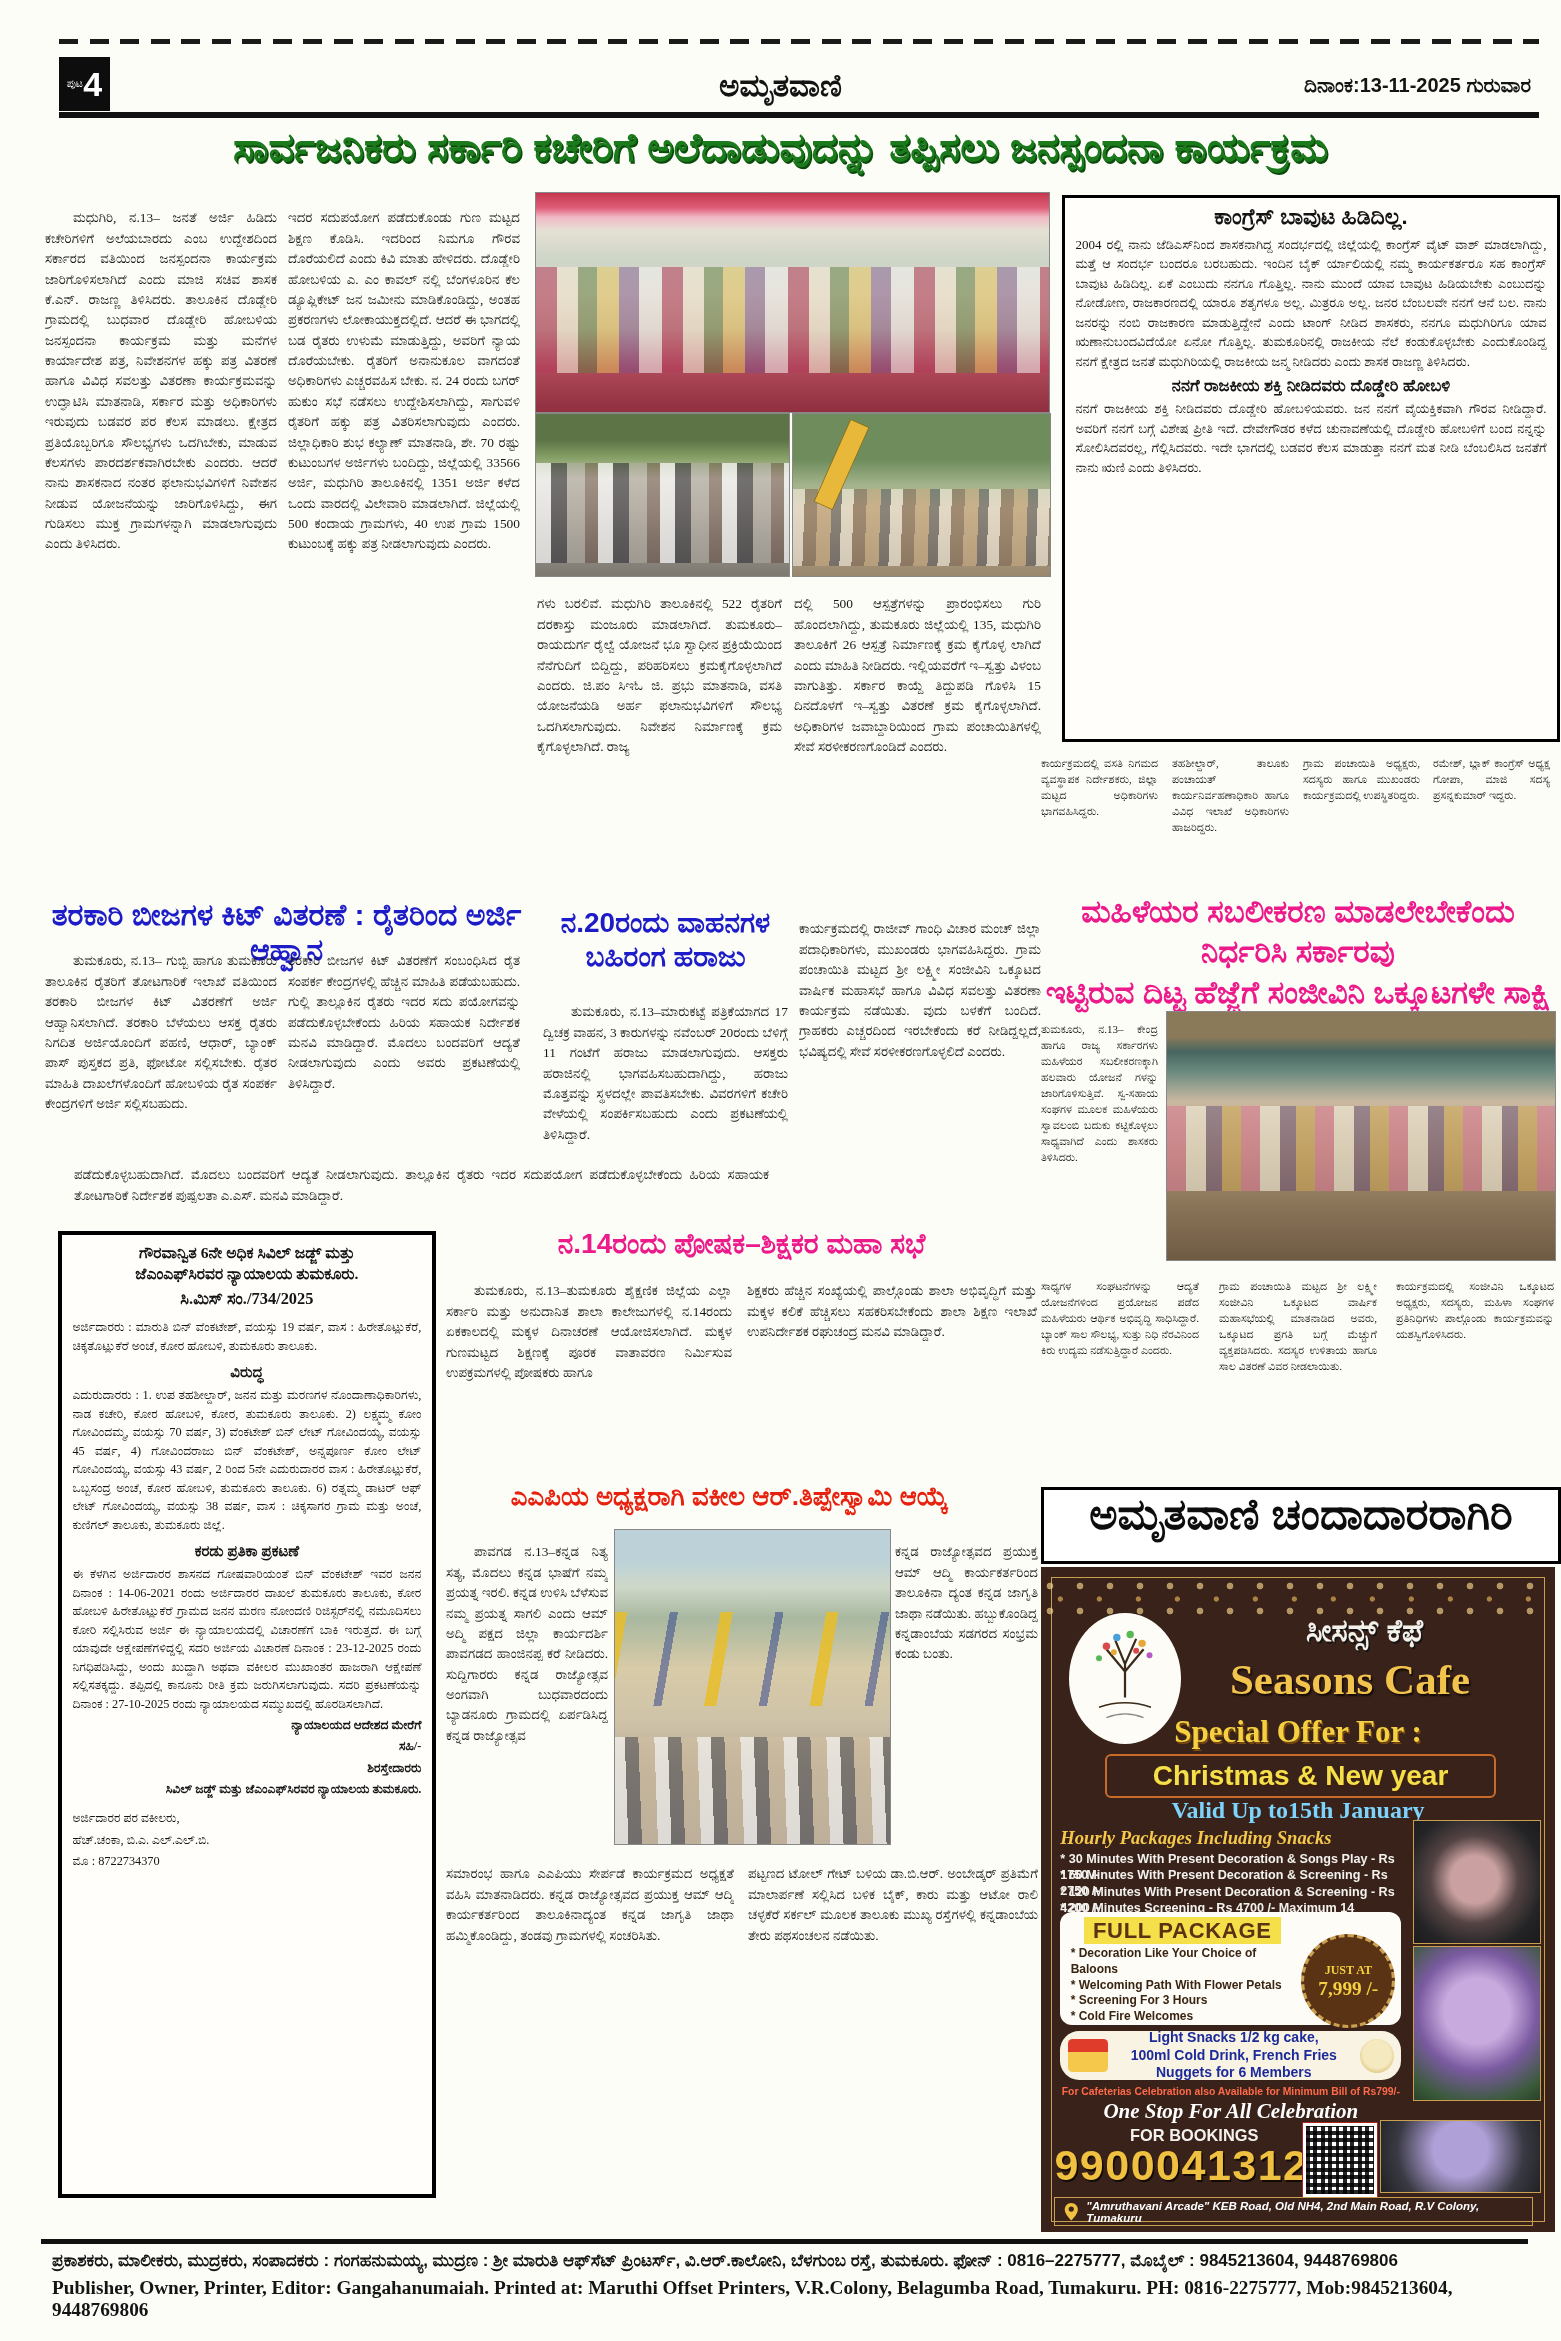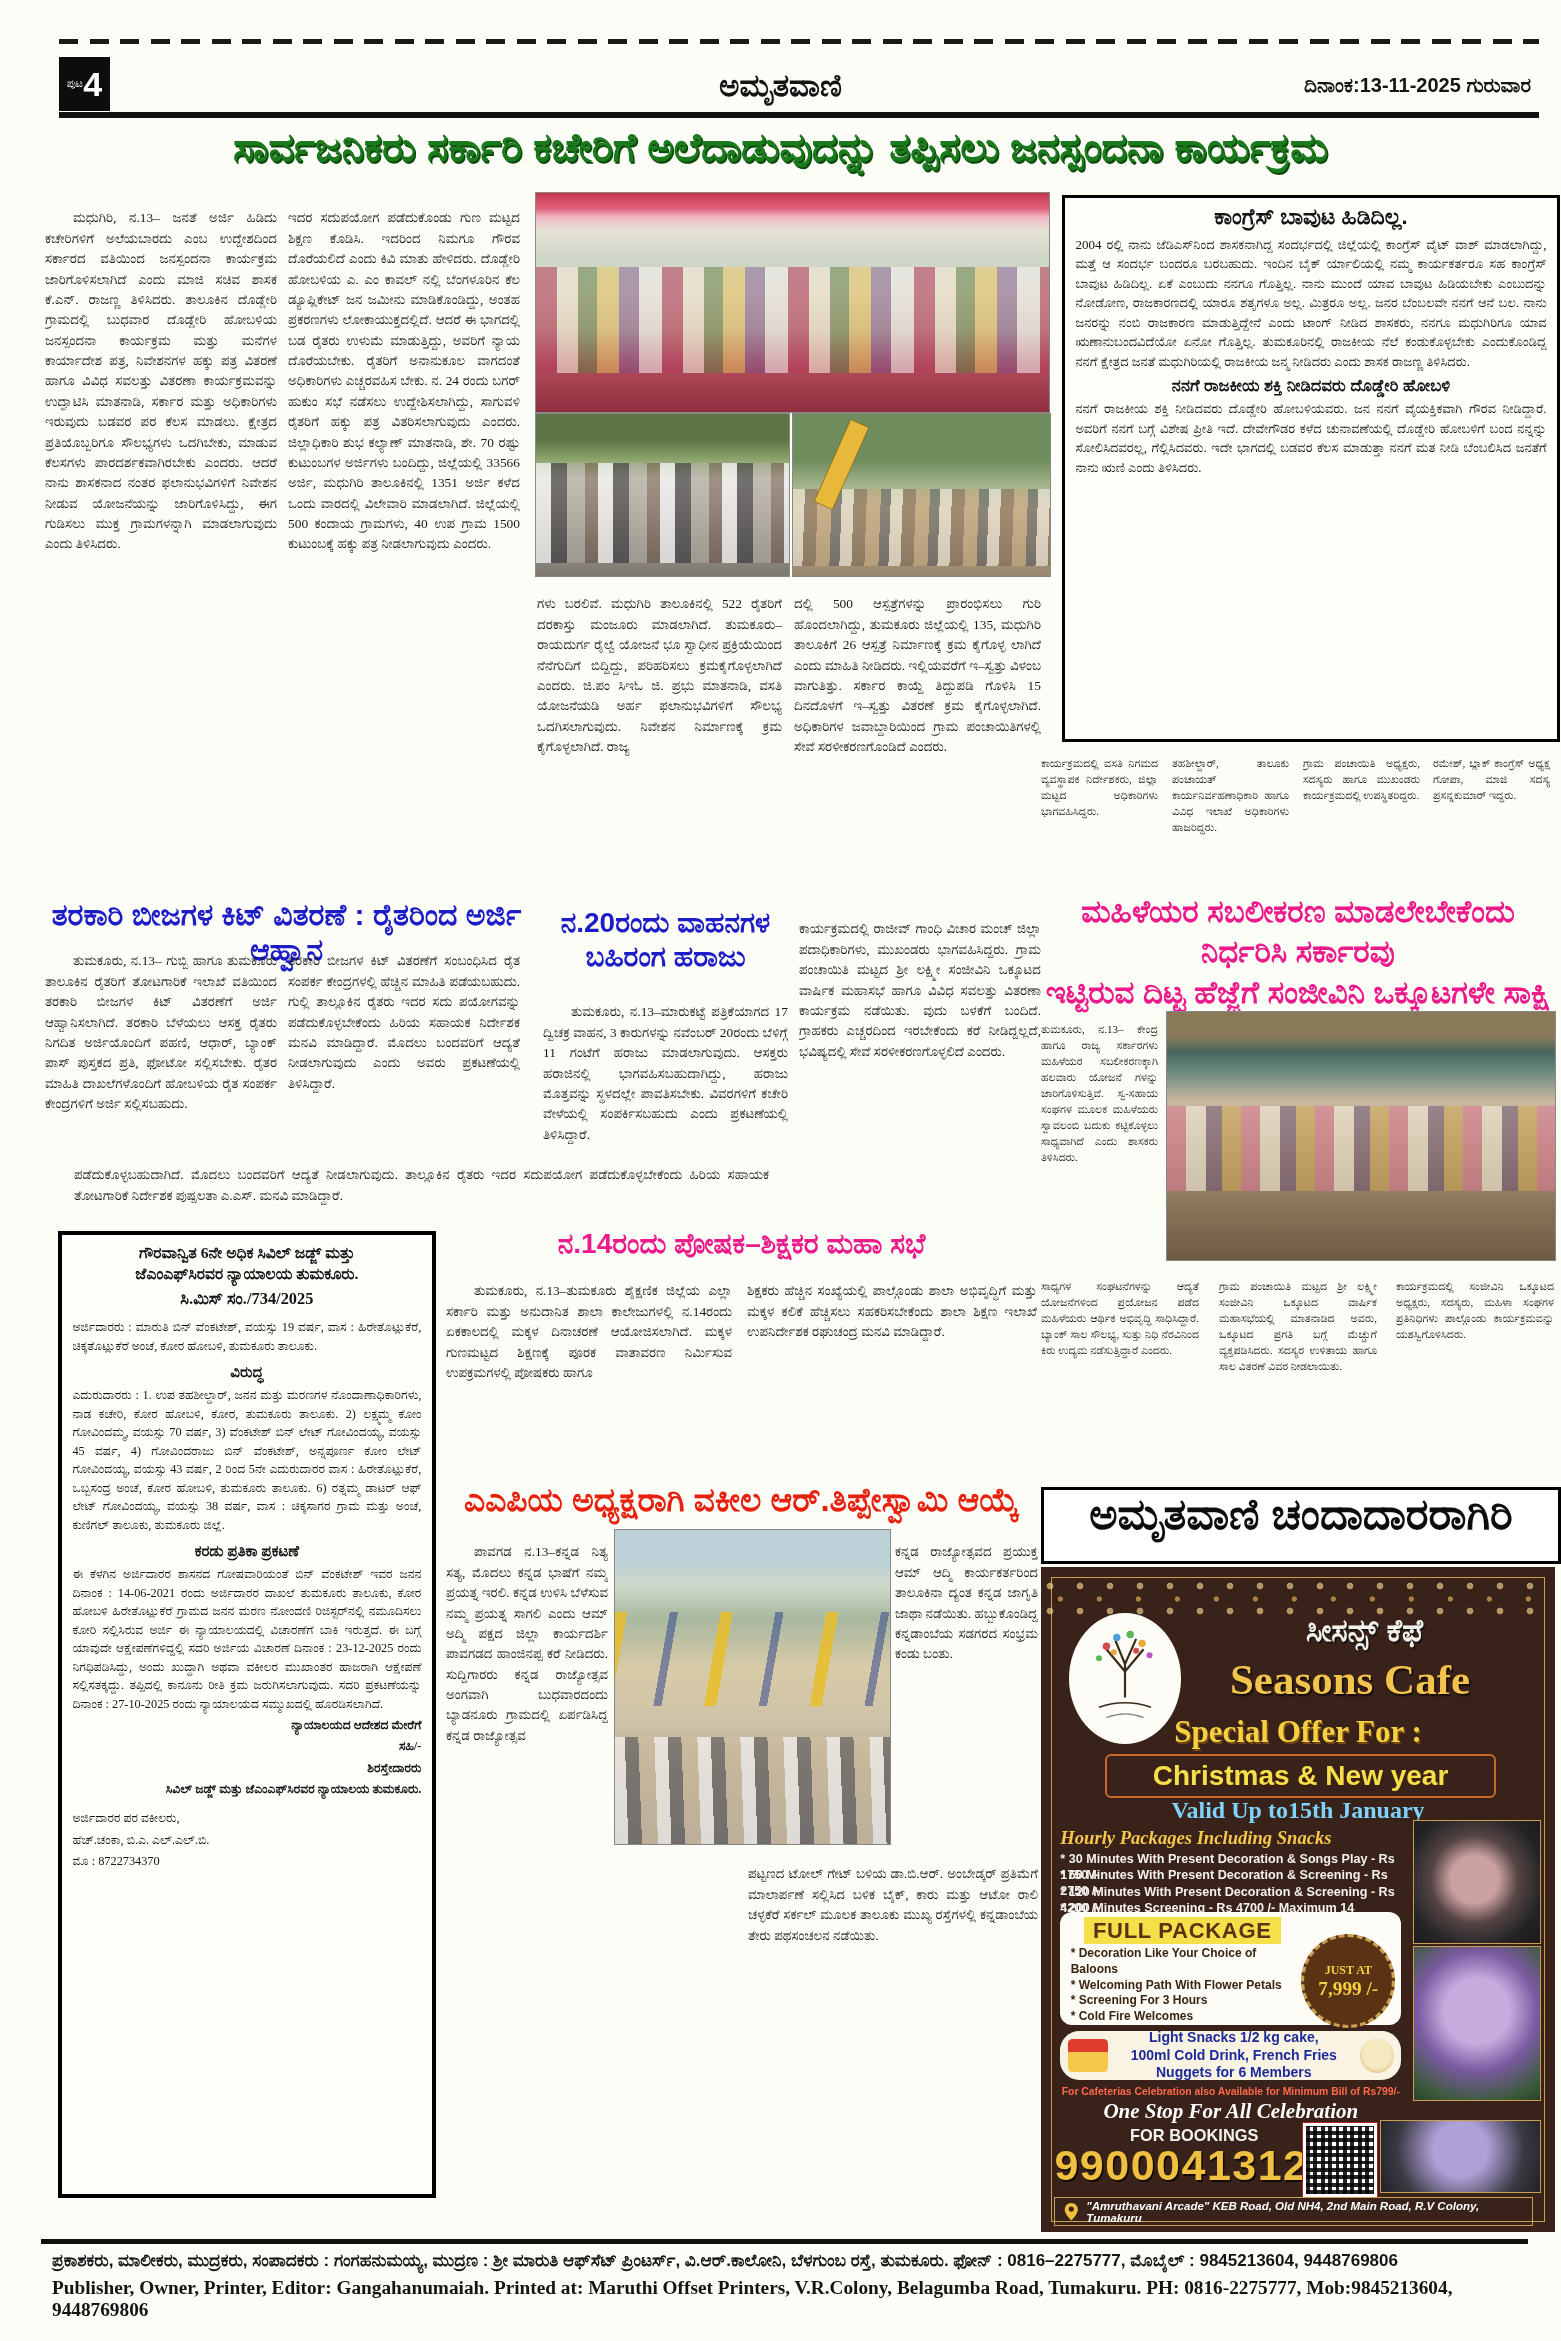--- a/index.html
+++ b/index.html
@@ -166,24 +166,25 @@
     <div class="nright">ಸಿವಿಲ್ ಜಡ್ಜ್ ಮತ್ತು ಜೆಎಂಎಫ್‌ಸಿರವರ ನ್ಯಾಯಾಲಯ ತುಮಕೂರು.</div>
     <div class="np" style="padding-top:10.4px;">ಅರ್ಜಿದಾರರ ಪರ ವಕೀಲರು,</div>
     <div class="np">ಹೆಚ್.ಚಂಕಾ, ಬಿ.ಎ. ಎಲ್.ಎಲ್.ಬಿ.</div>
     <div class="np">ಮೊ : 8722734370</div>
   </div>
 
   <div class="subpink" style="left:446px;top:1228px;width:591px;font-size:28px;">ನ.14ರಂದು ಪೋಷಕ–ಶಿಕ್ಷಕರ ಮಹಾ ಸಭೆ</div>
   <p class="tx ind" style="left:446px;top:1268px;width:286px;height:207px;">ತುಮಕೂರು, ನ.13–ತುಮಕೂರು ಶೈಕ್ಷಣಿಕ ಜಿಲ್ಲೆಯ ಎಲ್ಲಾ ಸರ್ಕಾರಿ ಮತ್ತು ಅನುದಾನಿತ ಶಾಲಾ ಕಾಲೇಜುಗಳಲ್ಲಿ ನ.14ರಂದು ಏಕಕಾಲದಲ್ಲಿ ಮಕ್ಕಳ ದಿನಾಚರಣೆ ಆಯೋಜಿಸಲಾಗಿದೆ. ಮಕ್ಕಳ ಗುಣಮಟ್ಟದ ಶಿಕ್ಷಣಕ್ಕೆ ಪೂರಕ ವಾತಾವರಣ ನಿರ್ಮಿಸುವ ಉಪಕ್ರಮಗಳಲ್ಲಿ ಪೋಷಕರು ಹಾಗೂ</p>
   <p class="tx" style="left:747px;top:1268px;width:290px;height:207px;">ಶಿಕ್ಷಕರು ಹೆಚ್ಚಿನ ಸಂಖ್ಯೆಯಲ್ಲಿ ಪಾಲ್ಗೊಂಡು ಶಾಲಾ ಅಭಿವೃದ್ಧಿಗೆ ಮತ್ತು ಮಕ್ಕಳ ಕಲಿಕೆ ಹೆಚ್ಚಿಸಲು ಸಹಕರಿಸಬೇಕೆಂದು ಶಾಲಾ ಶಿಕ್ಷಣ ಇಲಾಖೆ ಉಪನಿರ್ದೇಶಕ ರಘುಚಂದ್ರ ಮನವಿ ಮಾಡಿದ್ದಾರೆ.</p>
 
-  <div class="subred" style="left:446px;top:1481px;width:591px;font-size:33px;">ಎಎಪಿಯ ಅಧ್ಯಕ್ಷರಾಗಿ ವಕೀಲ ಆರ್.ತಿಪ್ಪೇಸ್ವಾಮಿ ಆಯ್ಕೆ</div>
+  <div class="subred" style="left:434px;top:1481px;width:591px;font-size:26px;">ಎಎಪಿಯ ಅಧ್ಯಕ್ಷರಾಗಿ ವಕೀಲ ಆರ್.ತಿಪ್ಪೇಸ್ವಾಮಿ ಆಯ್ಕೆ</div>
   <p class="tx ind" style="left:446px;top:1529px;width:162px;height:314px;">ಪಾವಗಡ ನ.13–ಕನ್ನಡ ನಿತ್ಯ ಸತ್ಯ, ಮೊದಲು ಕನ್ನಡ ಭಾಷೆಗೆ ನಮ್ಮ ಪ್ರಯತ್ನ ಇರಲಿ. ಕನ್ನಡ ಉಳಿಸಿ ಬೆಳೆಸುವ ನಮ್ಮ ಪ್ರಯತ್ನ ಸಾಗಲಿ ಎಂದು ಆಮ್ ಅದ್ಮಿ ಪಕ್ಷದ ಜಿಲ್ಲಾ ಕಾರ್ಯದರ್ಶಿ ಪಾವಗಡದ ಹಾಂಜಿನಪ್ಪ ಕರೆ ನೀಡಿದರು. ಸುದ್ದಿಗಾರರು ಕನ್ನಡ ರಾಜ್ಯೋತ್ಸವ ಅಂಗವಾಗಿ ಬುಧವಾರದಂದು ಬ್ಯಾಡನೂರು ಗ್ರಾಮದಲ್ಲಿ ಏರ್ಪಡಿಸಿದ್ದ ಕನ್ನಡ ರಾಜ್ಯೋತ್ಸವ</p>
   <div class="photo ph-aap" style="left:614px;top:1529px;width:275px;height:314px;"></div>
   <p class="tx" style="left:895px;top:1529px;width:143px;height:314px;">ಕನ್ನಡ ರಾಜ್ಯೋತ್ಸವದ ಪ್ರಯುಕ್ತ ಆಮ್ ಆದ್ಮಿ ಕಾರ್ಯಕರ್ತರಿಂದ ತಾಲೂಕಿನಾ ದ್ಯಂತ ಕನ್ನಡ ಜಾಗೃತಿ ಜಾಥಾ ನಡೆಯಿತು. ಹಬ್ಬುಕೊಂಡಿದ್ದ ಕನ್ನಡಾಂಬೆಯ ಸಡಗರದ ಸಂಭ್ರಮ ಕಂಡು ಬಂತು.</p>
+  <p class="tx" style="left:446px;top:1851px;width:288px;height:381px;">ಸಮಾರಂಭ ಹಾಗೂ ಎಎಪಿಯು ಸೇರ್ಪಡೆ ಕಾರ್ಯಕ್ರಮದ ಅಧ್ಯಕ್ಷತೆ ವಹಿಸಿ ಮಾತನಾಡಿದರು. ಕನ್ನಡ ರಾಜ್ಯೋತ್ಸವದ ಪ್ರಯುಕ್ತ ಆಮ್ ಆದ್ಮಿ ಕಾರ್ಯಕರ್ತರಿಂದ ತಾಲೂಕಿನಾದ್ಯಂತ ಕನ್ನಡ ಜಾಗೃತಿ ಜಾಥಾ ಹಮ್ಮಿಕೊಂಡಿದ್ದು, ತಂಡವು ಗ್ರಾಮಗಳಲ್ಲಿ ಸಂಚರಿಸಿತು.</p>
   <p class="tx" style="left:748px;top:1851px;width:290px;height:381px;">ಪಟ್ಟಣದ ಟೋಲ್ ಗೇಟ್ ಬಳಿಯ ಡಾ.ಬಿ.ಆರ್. ಅಂಬೇಡ್ಕರ್ ಪ್ರತಿಮೆಗೆ ಮಾಲಾರ್ಪಣೆ ಸಲ್ಲಿಸಿದ ಬಳಿಕ ಬೈಕ್, ಕಾರು ಮತ್ತು ಆಟೋ ರಾಲಿ ಚಳ್ಳಕೆರೆ ಸರ್ಕಲ್ ಮೂಲಕ ತಾಲೂಕು ಮುಖ್ಯ ರಸ್ತೆಗಳಲ್ಲಿ ಕನ್ನಡಾಂಬೆಯ ತೇರು ಪಥಸಂಚಲನ ನಡೆಯಿತು.</p>
 
   <div class="subpink" style="left:1041px;top:892px;width:514px;font-size:31px;line-height:1.3;">
     <div>ಮಹಿಳೆಯರ ಸಬಲೀಕರಣ ಮಾಡಲೇಬೇಕೆಂದು ನಿರ್ಧರಿಸಿ ಸರ್ಕಾರವು</div>
     <div>ಇಟ್ಟಿರುವ ದಿಟ್ಟ ಹೆಜ್ಜೆಗೆ ಸಂಜೀವಿನಿ ಒಕ್ಕೂಟಗಳೇ ಸಾಕ್ಷಿ</div>
   </div>
   <p class="tx small" style="left:1041px;top:1011px;width:117px;height:248px;">ತುಮಕೂರು, ನ.13– ಕೇಂದ್ರ ಹಾಗೂ ರಾಜ್ಯ ಸರ್ಕಾರಗಳು ಮಹಿಳೆಯರ ಸಬಲೀಕರಣಕ್ಕಾಗಿ ಹಲವಾರು ಯೋಜನೆ ಗಳನ್ನು ಜಾರಿಗೊಳಿಸುತ್ತಿವೆ. ಸ್ವ-ಸಹಾಯ ಸಂಘಗಳ ಮೂಲಕ ಮಹಿಳೆಯರು ಸ್ವಾವಲಂಬಿ ಬದುಕು ಕಟ್ಟಿಕೊಳ್ಳಲು ಸಾಧ್ಯವಾಗಿದೆ ಎಂದು ಶಾಸಕರು ತಿಳಿಸಿದರು.</p>
   <div class="photo ph-women" style="left:1166px;top:1011px;width:388px;height:248px;"></div>
   <p class="tx small" style="left:1041px;top:1268px;width:158px;height:211px;">ಸಾಧ್ಯಗಳ ಸಂಘಟನೆಗಳನ್ನು ಆದ್ಯತೆ ಯೋಜನೆಗಳಿಂದ ಪ್ರಯೋಜನ ಪಡೆದ ಮಹಿಳೆಯರು ಆರ್ಥಿಕ ಅಭಿವೃದ್ಧಿ ಸಾಧಿಸಿದ್ದಾರೆ. ಬ್ಯಾಂಕ್ ಸಾಲ ಸೌಲಭ್ಯ, ಸುತ್ತು ನಿಧಿ ನೆರವಿನಿಂದ ಕಿರು ಉದ್ಯಮ ನಡೆಸುತ್ತಿದ್ದಾರೆ ಎಂದರು.</p>
   <p class="tx small" style="left:1396px;top:1268px;width:158px;height:211px;">ಕಾರ್ಯಕ್ರಮದಲ್ಲಿ ಸಂಜೀವಿನಿ ಒಕ್ಕೂಟದ ಅಧ್ಯಕ್ಷರು, ಸದಸ್ಯರು, ಮಹಿಳಾ ಸಂಘಗಳ ಪ್ರತಿನಿಧಿಗಳು ಪಾಲ್ಗೊಂಡು ಕಾರ್ಯಕ್ರಮವನ್ನು ಯಶಸ್ವಿಗೊಳಿಸಿದರು.</p>

